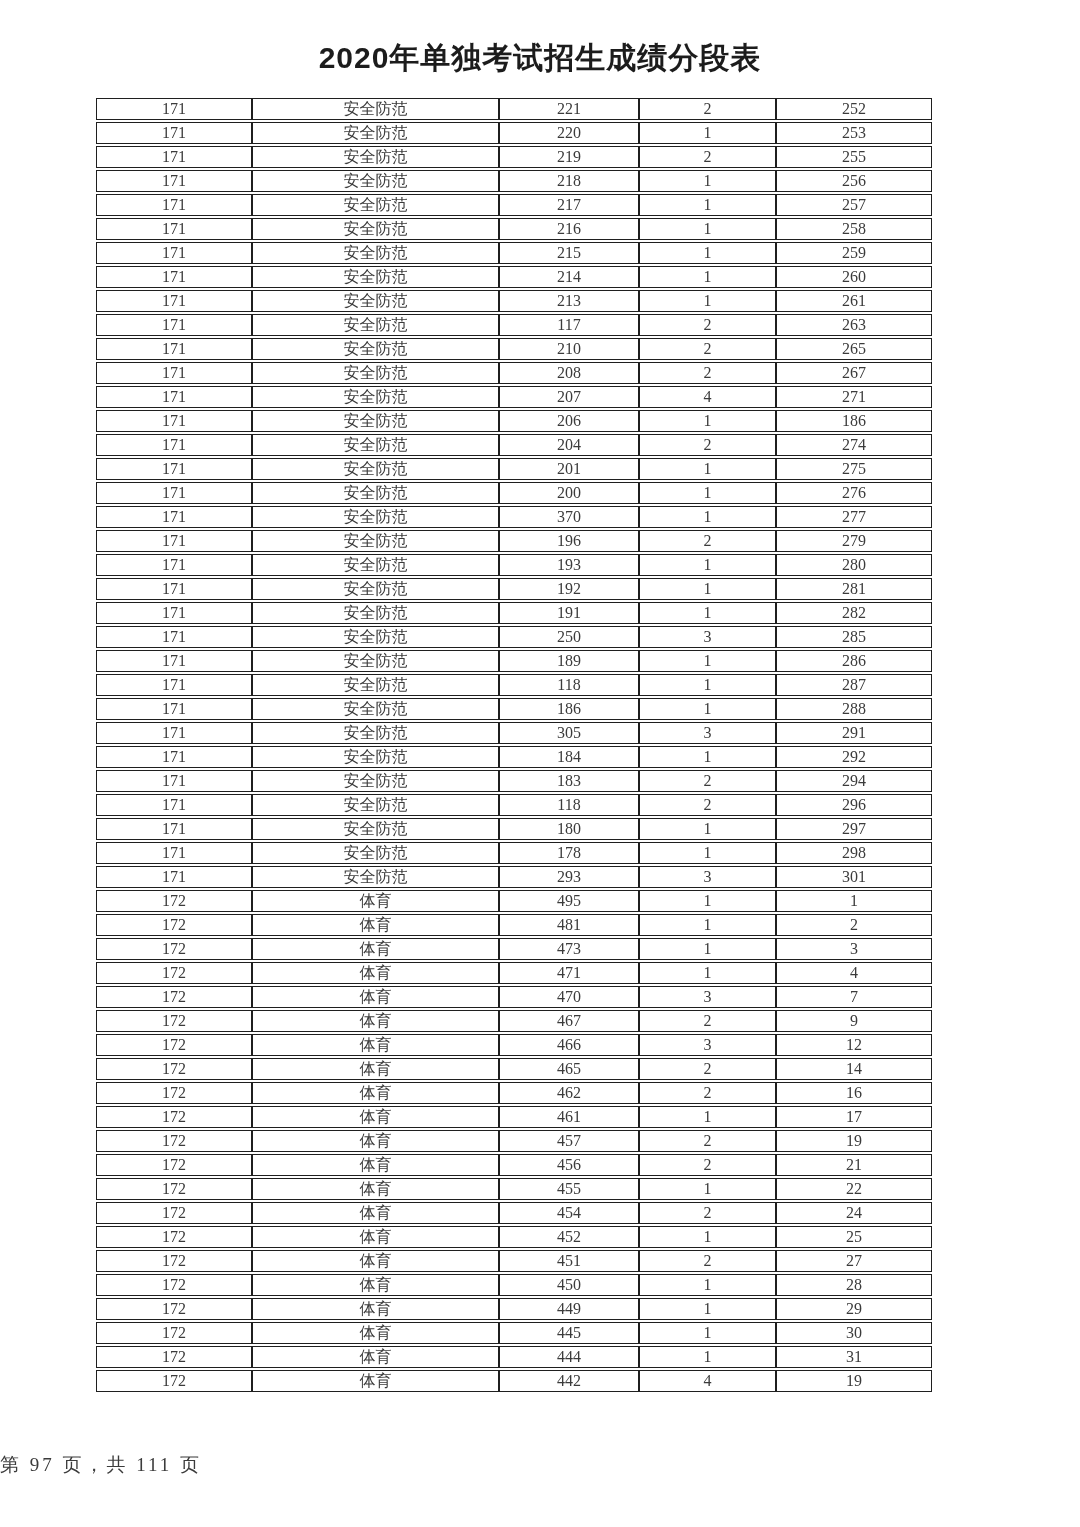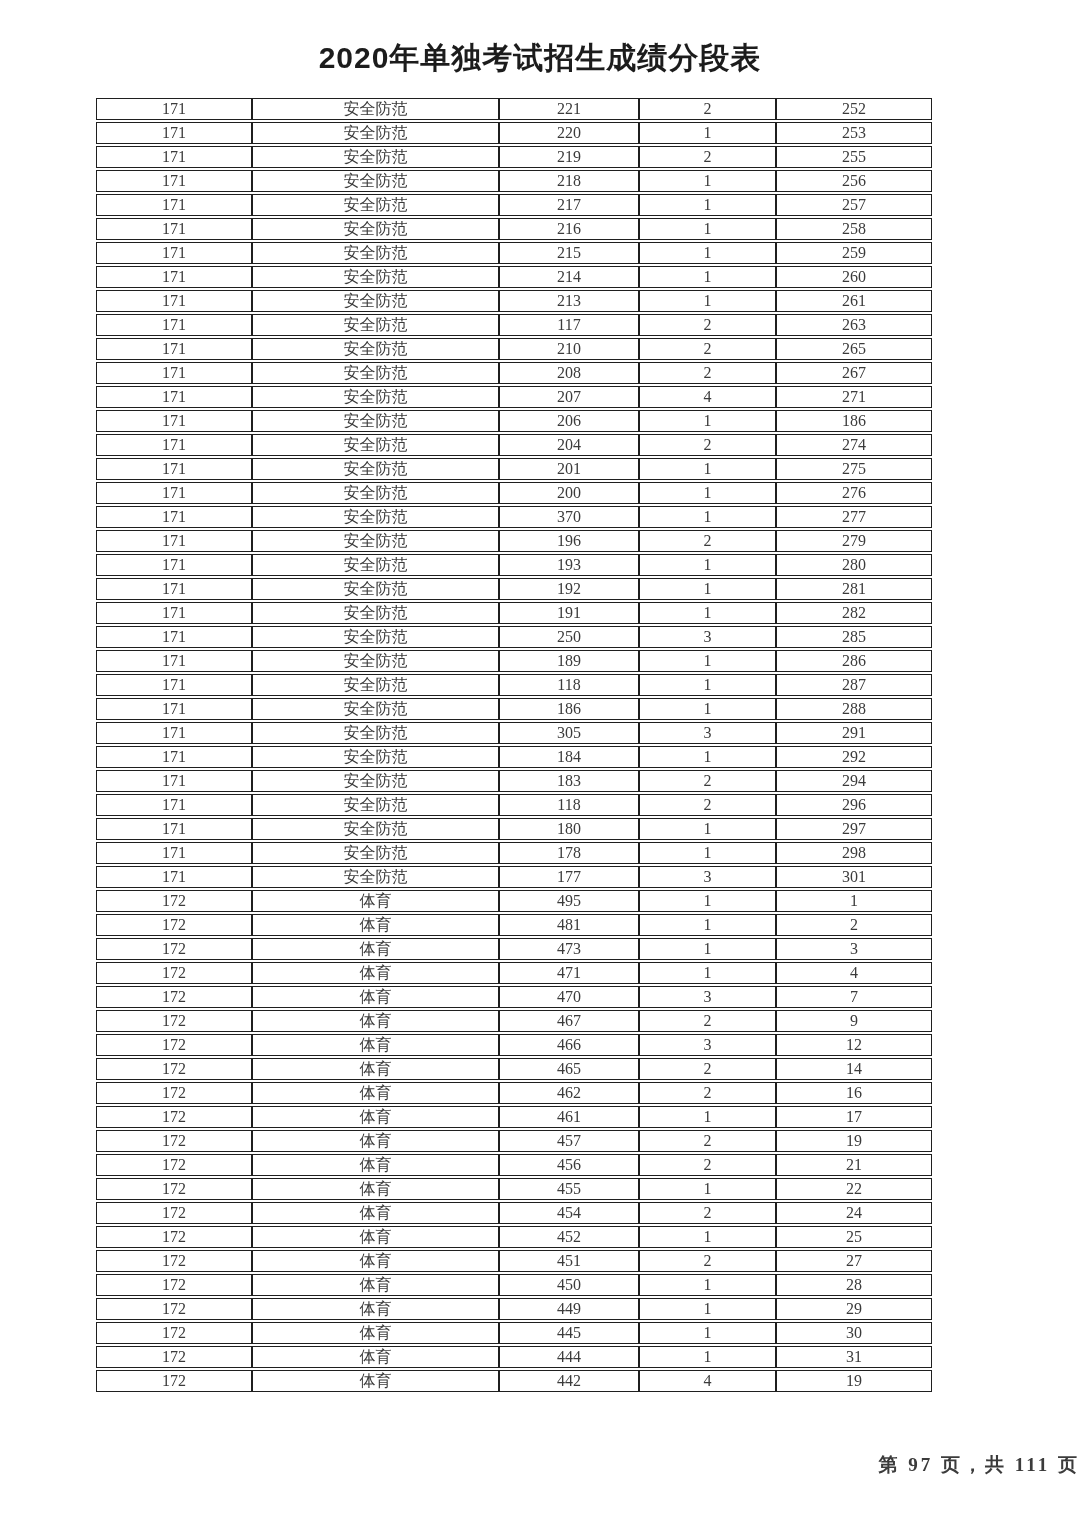--- a/index.html
+++ b/index.html
@@ -50,26 +50,25 @@
     font-size: 16px;
     color: #3b3b3b;
     overflow: hidden;
     white-space: nowrap;
   }
   .page-footer {
     position: absolute;
     top: 1452px;
     left: 0;
     width: 100%;
-    text-align: right;
+    text-align: left;
     font-family: "Liberation Serif", "DejaVu Serif", serif;
     font-size: 19px;
     color: #3b3b3b;
     letter-spacing: 3px;
-    font-weight: bold;
   }
 </style>
 </head>
 <body>
 
 <div class="page">
 
   <div class="doc-title">2020年单独考试招生成绩分段表</div>
 
   <div class="table-wrap">
@@ -302,21 +301,21 @@
           <tr>
             <td>171</td>
             <td>安全防范</td>
             <td>178</td>
             <td>1</td>
             <td>298</td>
           </tr>
           <tr>
             <td>171</td>
             <td>安全防范</td>
-            <td>177</td>
+            <td>293</td>
             <td>3</td>
             <td>301</td>
           </tr>
           <tr>
             <td>172</td>
             <td>体育</td>
             <td>495</td>
             <td>1</td>
             <td>1</td>
           </tr>

